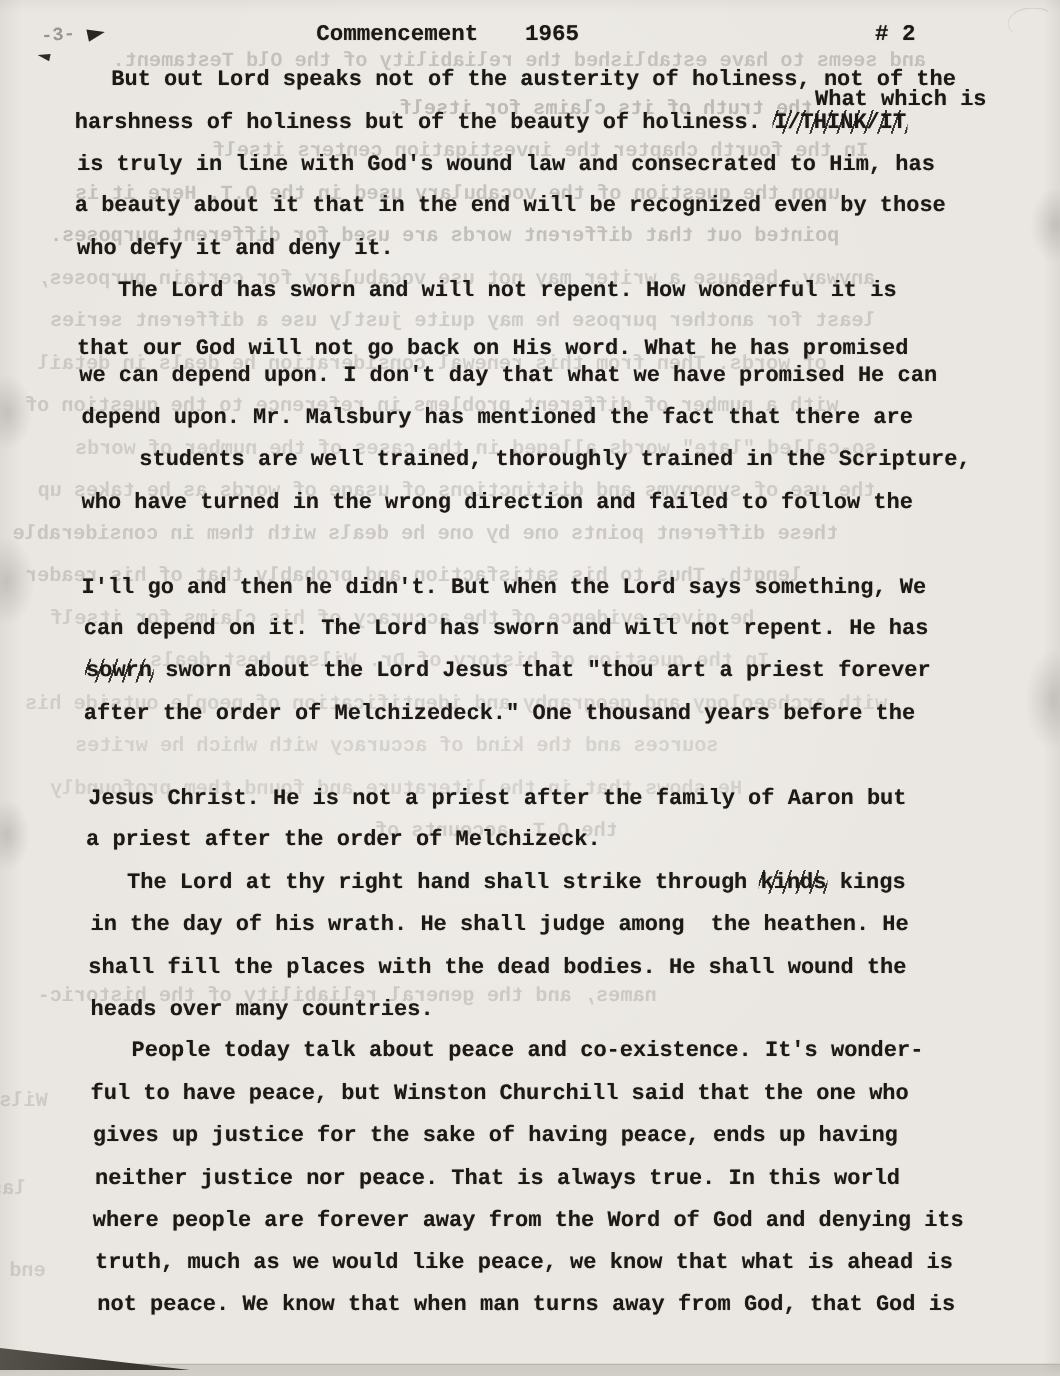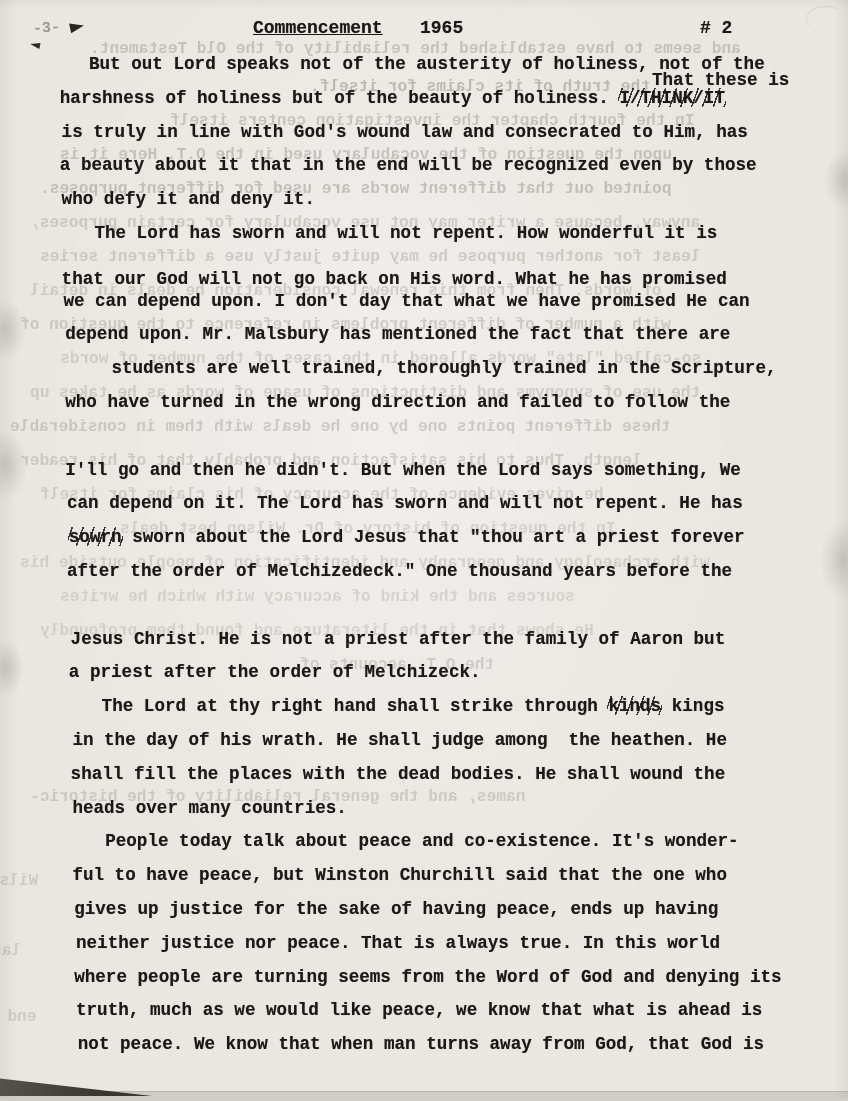--- a/index.html
+++ b/index.html
@@ -8,21 +8,21 @@
     font-family:"Liberation Mono","DejaVu Sans Mono",monospace;
     background:
       radial-gradient(ellipse at 46% 38%, rgba(255,255,255,.35) 0%, rgba(255,255,255,0) 55%),
       linear-gradient(to right, rgba(0,0,0,.05) 0, rgba(0,0,0,0) 18px),
       linear-gradient(to left, rgba(0,0,0,.06) 0, rgba(0,0,0,0) 14px),
       linear-gradient(to bottom, rgba(0,0,0,.04) 0, rgba(0,0,0,0) 10px),
       var(--paper,#eae7e2);
   }
   
   .hdr{position:absolute;top:18px;white-space:pre;font-weight:bold;font-size:18px;color:var(--ink,#1b1815);text-shadow:0 0 .7px rgba(27,24,21,.55);}
-  .hdr-title{left:253px;text-decoration:underline;}
+  .hdr-title{left:253px;}
   .hdr-year{left:420px;}
   .hdr-page{left:700px;}
   .hdr-mark{left:33px;top:20px;color:#9a968e;font-size:15px;text-shadow:none;transform:rotate(-4deg);}
   
   .pen-arrow{position:absolute;width:0;height:0;border-style:solid;}
   .pen-arrow-1{left:70px;top:22px;border-width:5px 0 5px 14px;border-color:transparent transparent transparent #29261f;transform:rotate(-12deg);}
   .pen-arrow-2{left:30px;top:42px;border-width:3.5px 10px 3.5px 0;border-color:transparent #2e2b24 transparent transparent;transform:rotate(12deg);}
   
   .typed-layer{position:absolute;inset:0;}
   .tline{
@@ -86,21 +86,21 @@
 
   <div class="hdr hdr-mark">-3-</div>
   <div class="hdr hdr-title">Commencement</div>
   <div class="hdr hdr-year">1965</div>
   <div class="hdr hdr-page"># 2</div>
   <div class="pen-arrow pen-arrow-1"></div>
   <div class="pen-arrow pen-arrow-2"></div>
   <div class="top-right-scratch"></div>
 
   <div class="typed-layer">
-    <div class="insert-note">That these is</div>
+    <div class="insert-note">What which is</div>
   <div class="tline" style="top: 54px; left: 89px; text-align: right;"><span>But out Lord speaks not of the austerity of holiness, not of the</span></div>
       <div class="tline" style="top: 87.8px; left: 59.8px;"><span>harshness of holiness but of the beauty of holiness. </span><span class="strike">I/THINK/IT</span></div>
       <div class="tline" style="top: 121.6px; left: 61.6px;"><span>is truly in line with God's wound law and consecrated to Him, has</span></div>
       <div class="tline" style="top: 155.4px; left: 59.8px;"><span>a beauty about it that in the end will be recognized even by those</span></div>
       <div class="tline" style="top: 189.2px; left: 61.6px;"><span>who defy it and deny it.</span></div>
       <div class="tline" style="top: 223px; left: 94.4px;"><span>The Lord has sworn and will not repent. How wonderful it is</span></div>
       <div class="tline" style="top: 269px; left: 61.6px;"><span>that our God will not go back on His word. What he has promised</span></div>
       <div class="tline" style="top: 324.4px; left: 65.2px;"><span>depend upon. Mr. Malsbury has mentioned the fact that there are</span></div>
       <div class="tline" style="top: 290.6px; left: 63.4px;"><span>we can depend upon. I don't day that what we have promised He can</span></div>
       <div class="tline" style="top: 358.2px; left: 63.4px; margin-left: 48px;"><span>students are well trained, thoroughly trained in the Scripture,</span></div>
@@ -112,21 +112,21 @@
       <div class="tline" style="top: 628.6px; left: 70.6px;"><span>Jesus Christ. He is not a priest after the family of Aaron but</span></div>
       <div class="tline" style="top: 662.4px; left: 68.8px;"><span>a priest after the order of Melchizeck.</span></div>
       <div class="tline" style="top: 696.2px; left: 101.6px;"><span>The Lord at thy right hand shall strike through </span><span class="strike">kinds</span><span> kings</span></div>
       <div class="tline" style="top: 730px; left: 72.4px;"><span>in the day of his wrath. He shall judge among  the heathen. He</span></div>
       <div class="tline" style="top: 763.8px; left: 70.6px;"><span>shall fill the places with the dead bodies. He shall wound the</span></div>
       <div class="tline" style="top: 797.6px; left: 72.4px;"><span>heads over many countries.</span></div>
       <div class="tline" style="top: 831.4px; left: 105.2px;"><span>People today talk about peace and co-existence. It's wonder-</span></div>
       <div class="tline" style="top: 865.2px; left: 72.4px;"><span>ful to have peace, but Winston Churchill said that the one who</span></div>
       <div class="tline" style="top: 899px; left: 74.2px;"><span>gives up justice for the sake of having peace, ends up having</span></div>
       <div class="tline" style="top: 932.8px; left: 76px;"><span>neither justice nor peace. That is always true. In this world</span></div>
-      <div class="tline" style="top: 966.6px; left: 74.2px;"><span>where people are turning seems from the Word of God and denying its</span></div>
+      <div class="tline" style="top: 966.6px; left: 74.2px;"><span>where people are forever away from the Word of God and denying its</span></div>
       <div class="tline" style="top: 1000.4px; left: 76px;"><span>truth, much as we would like peace, we know that what is ahead is</span></div>
       <div class="tline" style="top: 1034.2px; left: 77.8px;"><span>not peace. We know that when man turns away from God, that God is</span></div>
     </div>
 
   <div class="smudge" style="left:-14px;top:300px;width:40px;height:60px;"></div>
   <div class="smudge" style="left:-16px;top:430px;width:44px;height:70px;"></div>
   <div class="smudge" style="left:-12px;top:640px;width:36px;height:56px;"></div>
   <div class="smudge" style="left:824px;top:150px;width:40px;height:60px;"></div>
   <div class="smudge" style="left:820px;top:520px;width:44px;height:80px;"></div>
   <div class="bottom-edge"></div>

